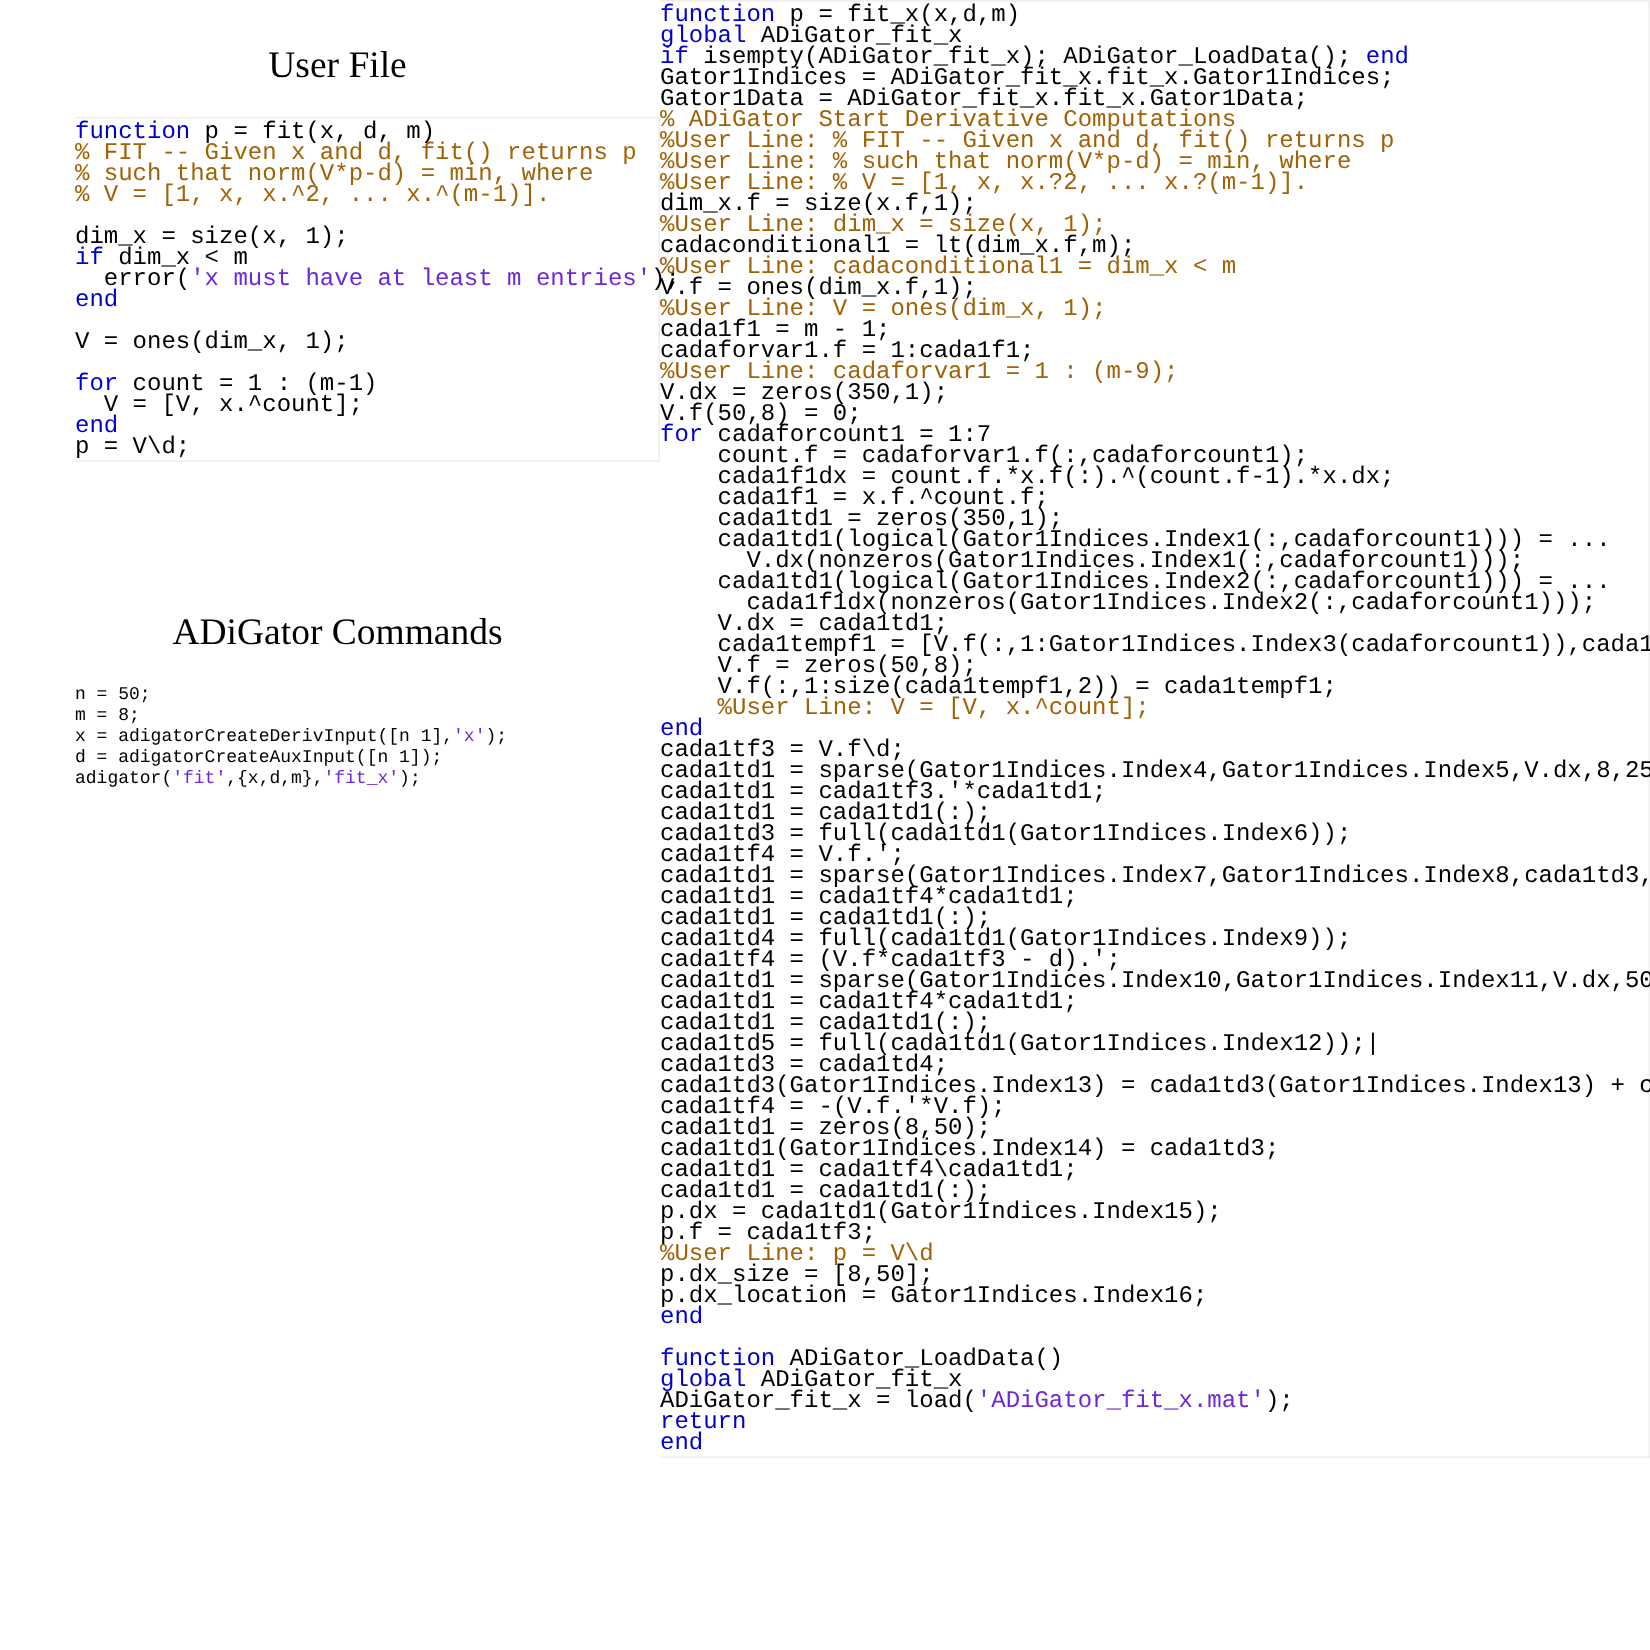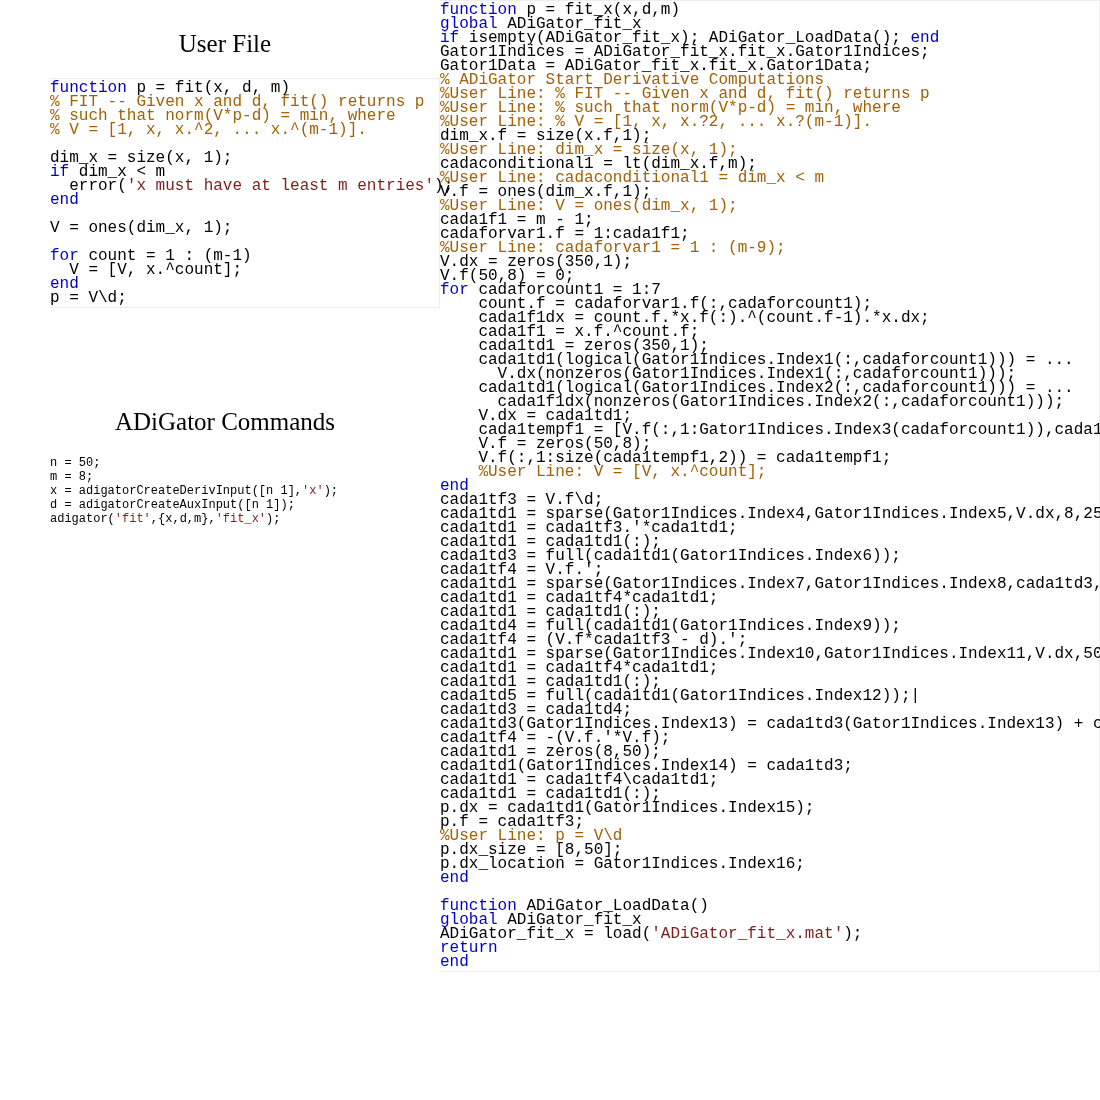--- a/index.html
+++ b/index.html
@@ -36,21 +36,21 @@
     white-space: pre;
     border: 1px solid #eee;
     border-left: none;
     padding: 2px 4px 2px 0;
     margin-left: 40px;
     position: relative;
   }
   .right .code { margin-left: 0; }
   .kw { color: #0000cc; }
   .cm { color: #a16207; }
-  .str { color: #7f1d1d; }
+  .str { color: #6d28d9; }
   .spacer { height: 70px; }
   .codeblock2 {
     font-family: "Courier New", Courier, monospace;
     font-size: 12px;
     line-height: 14px;
     white-space: pre;
     margin-left: 40px;
   }
 </style>
 </head>

